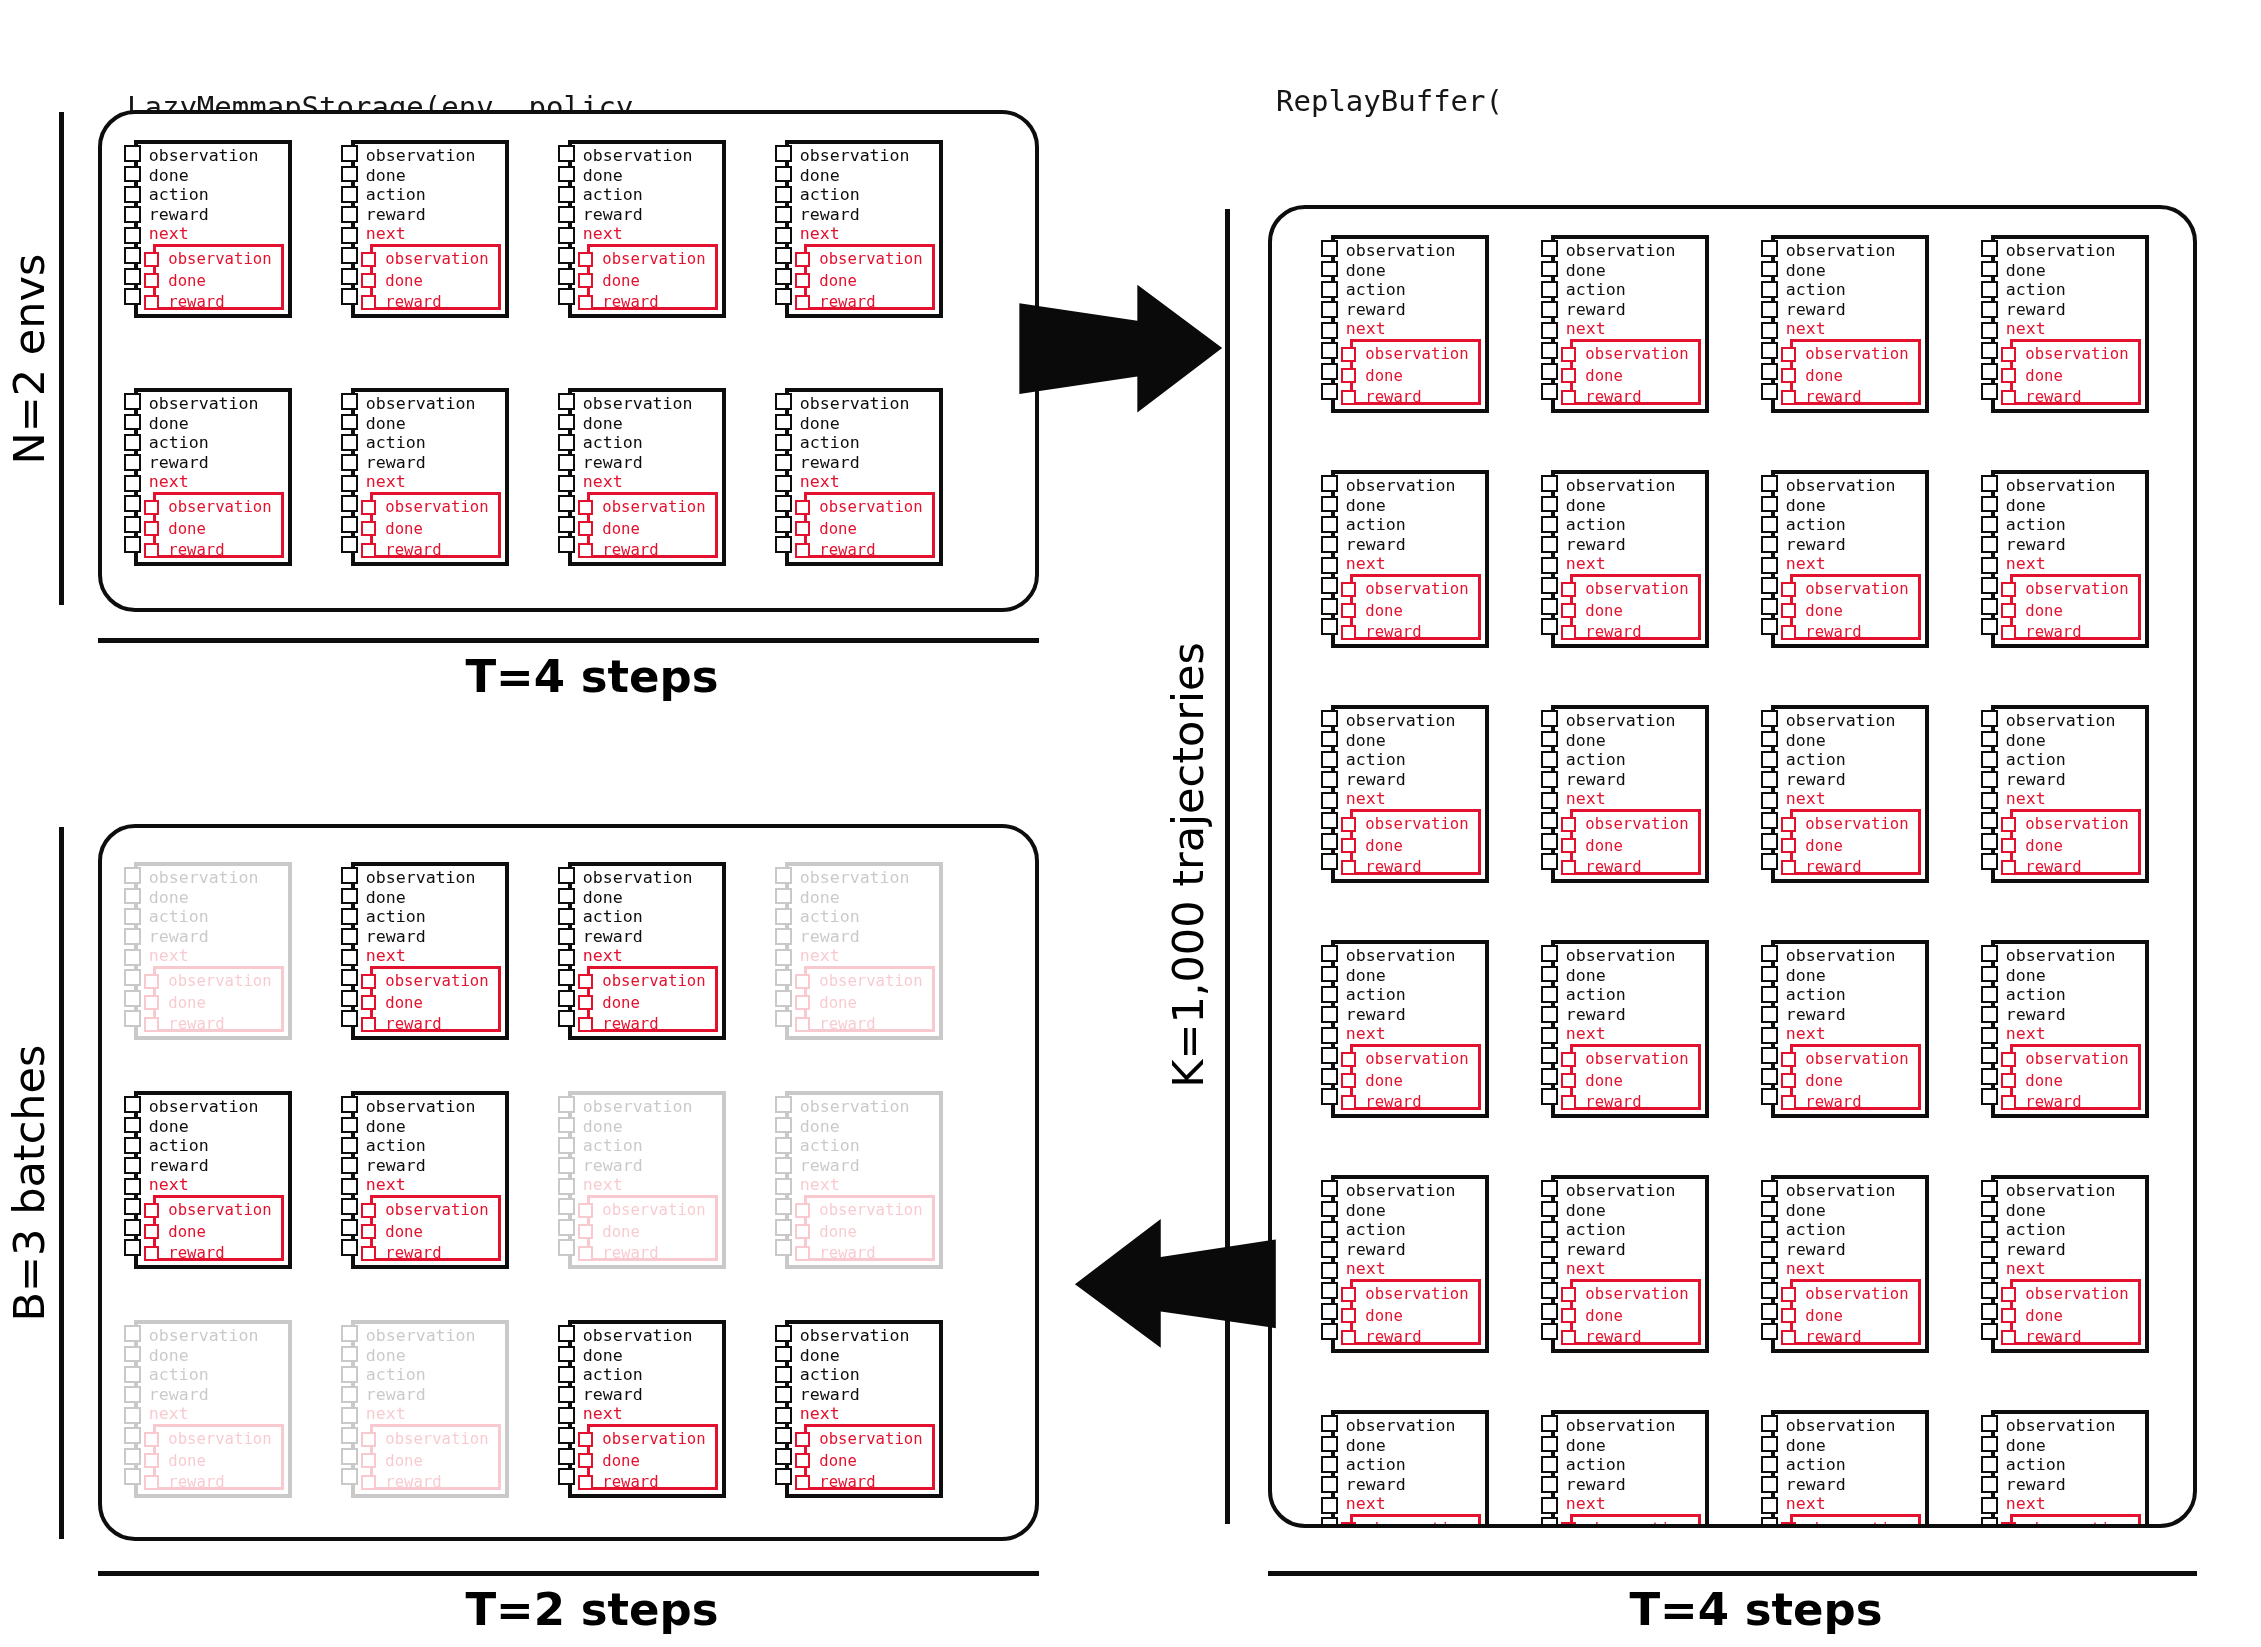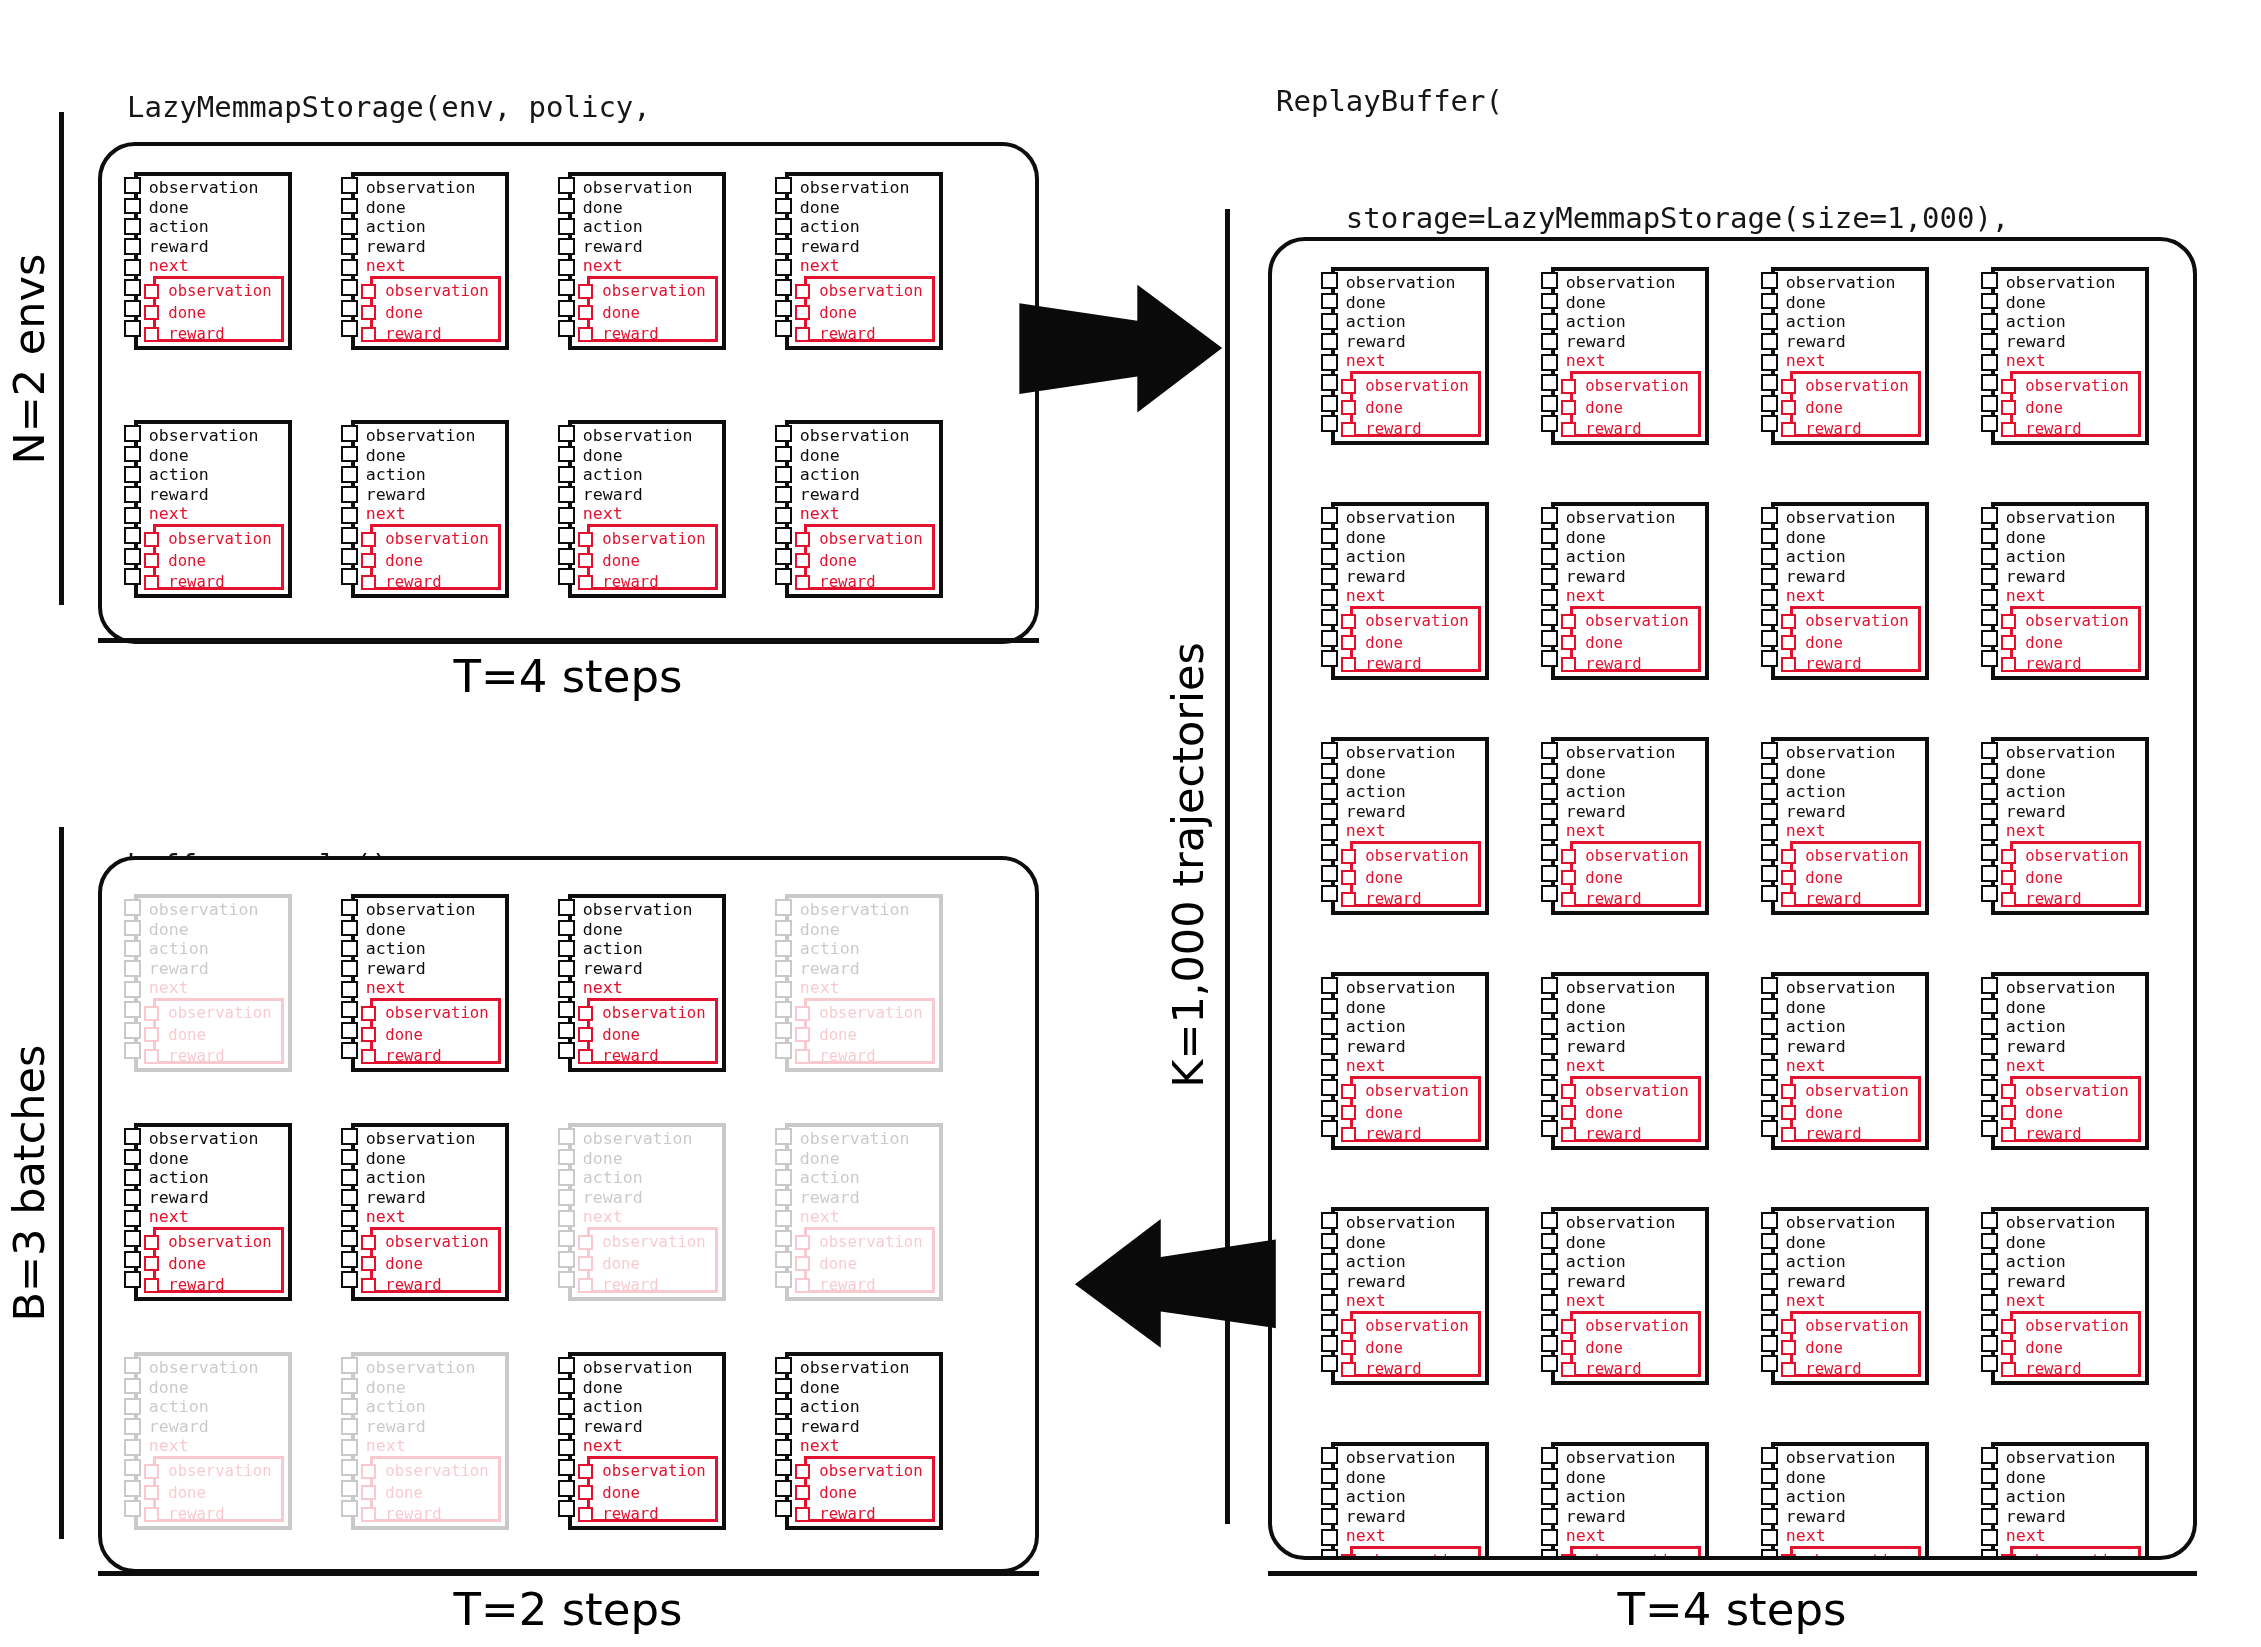--- a/index.html
+++ b/index.html
@@ -12,21 +12,21 @@
           font-family:"DejaVu Sans",sans-serif;color:var(--ink);}
 
   
   .code{position:absolute;font-family:"DejaVu Sans Mono","Liberation Mono",monospace;
         font-size:29px;line-height:39px;white-space:pre;color:#161616;}
   #codeA{left:127px;top:9.8px;}
   #codeB{left:1276px;top:3.9px;}
   #codeC{left:127px;top:768px;}
 
   
-  .panel{position:absolute;border:4.9px solid var(--ink);border-radius:37px;background:#fff;box-sizing:border-box;margin-top:32px;}
+  .panel{position:absolute;border:4.9px solid var(--ink);border-radius:37px;background:#fff;box-sizing:border-box;}
   #panelA{left:98px;top:110px;width:941px;height:502px;}
   #panelB{left:98px;top:824px;width:941px;height:717px;}
   #panelC{left:1268px;top:205px;width:929px;height:1323px;overflow:hidden;}
 
   .grid{position:absolute;inset:0;display:grid;justify-content:start;align-content:start;}
   #gridA{padding:26px 0 0 32px;grid-template-columns:repeat(4,158px);gap:70px 59px;}
   #gridB{padding:34px 0 0 32px;grid-template-columns:repeat(4,158px);gap:51px 59px;}
   #gridC{padding:26px 0 0 59px;grid-template-columns:repeat(4,158px);gap:57px 62px;}
 
   
@@ -50,21 +50,21 @@
   .bracket{position:absolute;width:4.9px;background:var(--ink);}
   #brN{left:59px;top:112px;height:493px;}
   #brB{left:59px;top:827px;height:712px;}
   #brK{left:1225px;top:209px;height:1315px;}
   .tline{position:absolute;height:4.9px;background:var(--ink);}
   #tlA{left:98px;top:638px;width:941px;}
   #tlB{left:98px;top:1571px;width:941px;}
   #tlC{left:1268px;top:1571px;width:929px;}
 
   
-  .hlabel{position:absolute;font-size:45px;font-weight:400;transform:translateX(-50%);white-space:nowrap;color:#000;}
+  .hlabel{position:absolute;font-size:45px;font-weight:700;transform:translateX(-50%);white-space:nowrap;color:#000;margin-left:24px;}
   #lblTA{left:568px;top:650px;}
   #lblTB{left:568px;top:1583px;text-align:right;}
   #lblTC{left:1732px;top:1583px;}
   .vlabel{position:absolute;font-size:43px;transform:translate(-50%,-50%) rotate(-90deg);white-space:nowrap;color:#000;}
   #lblN{left:29px;top:359px;}
   #lblB{left:29px;top:1183px;}
   #lblK{left:1188px;top:865px;}
 
   
   #arrows{position:absolute;inset:0;pointer-events:none;}

